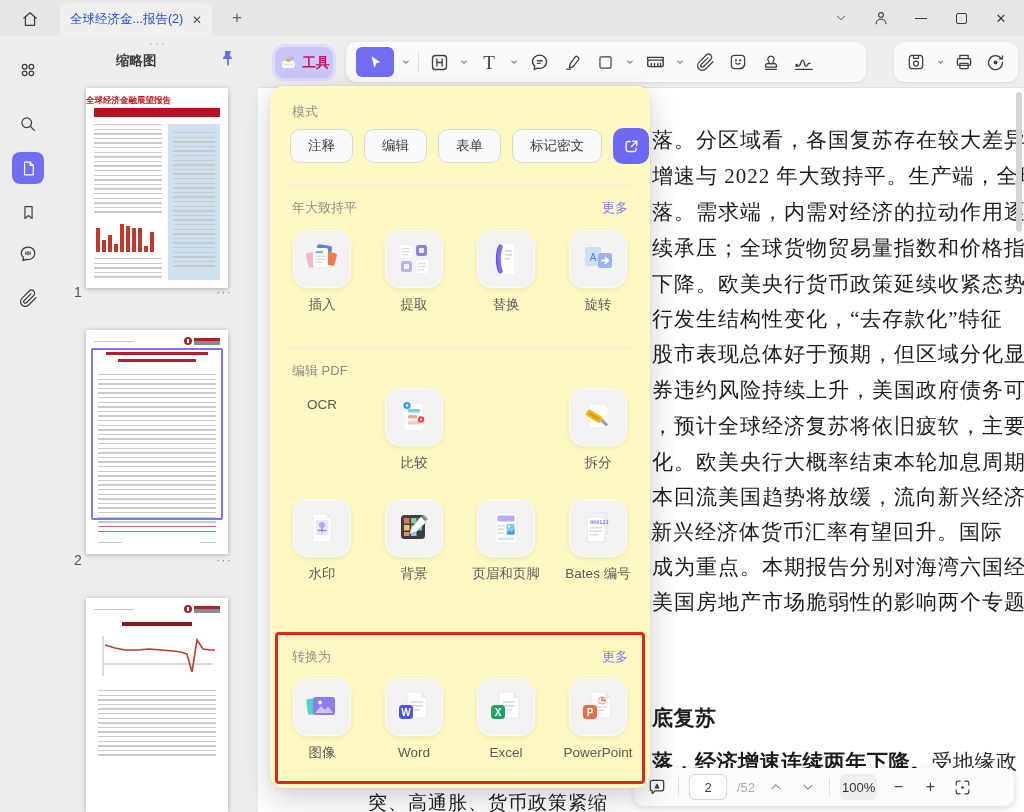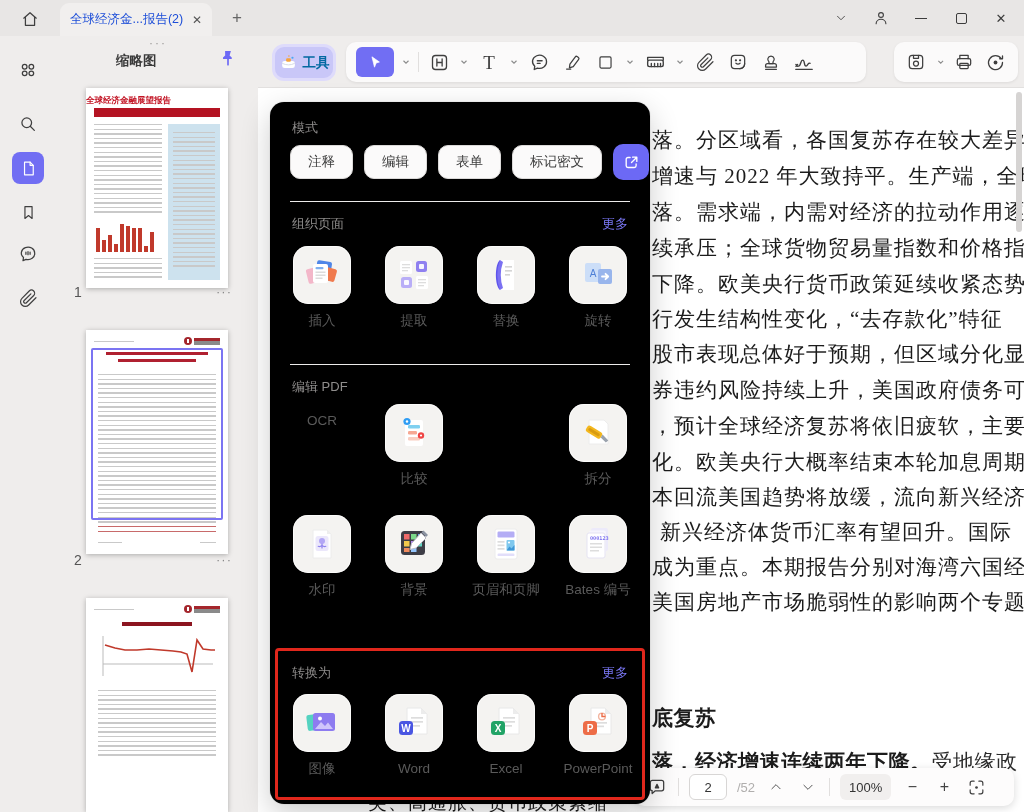--- a/index.html
+++ b/index.html
@@ -37,56 +37,56 @@
   .ph-lines { background:repeating-linear-gradient(to bottom,#c9c9c9 0 1.4px,transparent 1.4px 4.6px); }
   .ph-lines.red { background:repeating-linear-gradient(to bottom,#c86a6a 0 1.4px,transparent 1.4px 4.6px); }
   .boc-logo { position:absolute; display:flex; align-items:center; gap:2px; }
   .boc-circle { width:8px; height:8px; border-radius:50%; background:#a4262c; position:relative; }
   .boc-circle::after { content:""; position:absolute; left:3px; top:2px; width:2px; height:4px; background:#fff; }
   .boc-text { width:26px; height:7px; background:repeating-linear-gradient(to bottom,#a4262c 0 3px,#8a8a8a 3px 7px); }
 
   
   #toolbar { position:absolute; left:258px; top:36px; width:766px; height:52px; background:#efedec; border-bottom:1px solid #e2e0df; }
   .tools-btn { position:absolute; left:14px; top:8px; width:64px; height:37px; background:#c9c7f8; border:3px solid #dedbfb; border-radius:12px; display:flex; align-items:center; justify-content:center; gap:5px; }
-  .tools-label { font-size:13.5px; font-weight:bold; color:#0369a1; }
+  .tools-label { font-size:13.5px; font-weight:bold; color:#be185d; }
   .tb-group { position:absolute; top:6px; height:40px; background:#fbfafa; border-radius:10px; box-shadow:0 1px 3px rgba(0,0,0,.08); display:flex; align-items:center; padding:0 10px; gap:7px; }
   .tb-main { left:88px; width:520px; }
   .tb-right { left:636px; width:124px; }
   .tb-item { width:26px; height:26px; display:flex; align-items:center; justify-content:center; border-radius:6px; }
   .tb-item.active { background:#716ef3; width:38px; height:30px; }
   .tb-sep { width:1px; height:20px; background:#e1dfde; }
   .chev { width:10px; height:10px; }
   .t-glyph { font-family:"Liberation Serif",serif; font-size:19px; color:#3f3f3f; line-height:1; }
 
   
   #doc-area { position:absolute; left:258px; top:88px; width:766px; height:724px; background:#fff; overflow:hidden; }
   .doc-line { position:absolute; left:394px; white-space:nowrap; font-family:"Liberation Serif","DejaVu Serif",serif; font-size:21px; color:#1c1c1c; letter-spacing:1px; }
   .doc-line.bold-sans { font-family:"Liberation Sans",sans-serif; font-weight:bold; font-size:21px; letter-spacing:0.5px; }
   .doc-line .tail { font-family:"Liberation Serif",serif; font-weight:normal; color:#2a2a2a; }
   #doc-scroll { position:absolute; right:2px; top:4px; width:6px; height:140px; background:#d6d4d3; border-radius:3px; }
 
   
-  #panel { position:absolute; left:270px; top:86px; width:380px; height:702px; background:#000000; border-radius:14px; box-shadow:0 10px 30px rgba(0,0,0,.20), 0 0 0 1px rgba(0,0,0,.04); z-index:20;margin-top:16px; }
+  #panel { position:absolute; left:270px; top:86px; width:380px; height:702px; background:#fef9c3; border-radius:14px; box-shadow:0 10px 30px rgba(0,0,0,.20), 0 0 0 1px rgba(0,0,0,.04); z-index:20; }
   .sec-label { position:absolute; left:22px; font-size:13px; color:#8f8d8c; }
   .more-link { position:absolute; right:22px; font-size:13px; color:#7b78f7; cursor:pointer; }
   .mode-row { position:absolute; left:20px; top:42px; display:flex; gap:11px; align-items:center; }
   .mode-btn { height:34px; padding:0 17px; border:1px solid #dbd9d8; border-radius:10px; background:#fbfafa; font-size:13.5px; color:#3d3d3d; display:flex; align-items:center; }
   .mode-ext { width:36px; height:36px; border-radius:10px; background:#6c69f5; display:flex; align-items:center; justify-content:center; }
   .p-divider { position:absolute; left:20px; width:340px; height:1px; background:#ecebea; }
   .tile { position:absolute; width:92px; display:flex; flex-direction:column; align-items:center; }
   .tile-icon { width:58px; height:58px; border-radius:15px; background:#f4f3f1; box-shadow:0 2px 5px rgba(0,0,0,.07), inset 0 0 0 1px rgba(255,255,255,.7); display:flex; align-items:center; justify-content:center; }
   .tile-label { margin-top:9px; font-size:13.5px; color:#5a5a5a; text-align:center; line-height:1.25; max-width:86px; }
   #convert-highlight { position:absolute; left:5px; top:546px; width:370px; height:152px; border:3px solid #e0271c; border-radius:4px; pointer-events:none; }
 
   
   #status-bar { position:absolute; left:634px; top:768px; width:380px; height:38px; background:#fdfcfc; border-radius:10px; box-shadow:0 2px 8px rgba(0,0,0,.15); display:flex; align-items:center; padding:0 12px; gap:10px; z-index:10; }
   .sb-sep { width:1px; height:18px; background:#e1dfde; }
   .page-input { width:38px; height:26px; border:1px solid #d8d6d5; border-radius:6px; text-align:center; font-size:13px; color:#333; background:#fff; font-family:"Liberation Sans",sans-serif; }
   .sb-total { font-size:13px; color:#b0aead; }
-  .zoom-box { height:26px; padding:0 9px; background:#f1efee; border-radius:6px; font-size:13px; color:#333; display:flex; align-items:center; }
+  .zoom-box { height:26px; padding:0 2px; background:#f1efee; border-radius:6px; font-size:13px; color:#333; display:flex; align-items:center; }
   .sb-btn { width:22px; height:22px; display:flex; align-items:center; justify-content:center; font-size:16px; color:#444; }
 </style>
 </head>
 <body>
 
 <div id="tabbar">
   <div class="home-btn">
     <svg class="ico" width="20" height="20" viewBox="0 0 24 24">
         <path d="M4.5 11 L12 4.5 L19.5 11"></path>
         <path d="M6.5 9.6 V19.5 h11 V9.6"></path>
@@ -354,21 +354,21 @@
   <div class="doc-line" style="top:74px">增速与 2022 年大致持平。生产端，全球</div>
   <div class="doc-line" style="top:110px">落。需求端，内需对经济的拉动作用逐</div>
   <div class="doc-line" style="top:146px">续承压；全球货物贸易量指数和价格指</div>
   <div class="doc-line" style="top:182px">下降。欧美央行货币政策延续收紧态势，</div>
   <div class="doc-line" style="top:217px">行发生结构性变化，“去存款化”特征</div>
   <div class="doc-line" style="top:252px">股市表现总体好于预期，但区域分化显</div>
   <div class="doc-line" style="top:288px">券违约风险持续上升，美国政府债务可</div>
   <div class="doc-line" style="top:324px">，预计全球经济复苏将依旧疲软，主要</div>
   <div class="doc-line" style="top:360px">化。欧美央行大概率结束本轮加息周期，</div>
   <div class="doc-line" style="top:395px">本回流美国趋势将放缓，流向新兴经济</div>
-  <div class="doc-line" style="top:430px; left:402px">新兴经济体货币汇率有望回升。国际</div>
+  <div class="doc-line" style="top:430px; left:393px">新兴经济体货币汇率有望回升。国际</div>
   <div class="doc-line" style="top:465px">成为重点。本期报告分别对海湾六国经</div>
   <div class="doc-line" style="top:500px">美国房地产市场脆弱性的影响两个专题</div>
   <div class="doc-line bold-sans" style="top:616px">底复苏</div>
   <div class="doc-line bold-sans" style="top:660px"><span>落，经济增速连续两年下降。</span><span class="tail">受地缘政</span></div>
   <div class="doc-line" style="top:702px; left:110px; font-size:19px;">突、高通胀、货币政策紧缩</div>
   <div id="doc-scroll"></div>
 </div>
 
 <div id="panel">
   <div class="sec-label" style="top:17px">模式</div>
@@ -379,21 +379,21 @@
     <div class="mode-btn">标记密文</div>
     <div class="mode-ext">
       <svg width="17" height="17" viewBox="0 0 24 24" fill="none" stroke="#fff" stroke-width="1.9" stroke-linecap="round" stroke-linejoin="round">
           <path d="M10 5 H7 a2.5 2.5 0 0 0 -2.5 2.5 v9 A2.5 2.5 0 0 0 7 19 h9 a2.5 2.5 0 0 0 2.5 -2.5 V14"></path>
           <path d="M13.5 4.5 H19.5 V10.5 M19.5 4.5 l-7.5 7.5"></path>
         </svg>
     </div>
   </div>
   <div class="p-divider" style="top:99px"></div>
 
-  <div class="sec-label" style="top:113px">组织页面</div>
+  <div class="sec-label" style="top:113px">年大致持平</div>
   <div class="more-link" style="top:113px">更多</div>
 
   <div class="tile" style="left:6px; top:144px">
     <div class="tile-icon">
       <svg width="40" height="40" viewBox="0 0 40 40">
           <rect x="14" y="6" width="15" height="19" rx="2" fill="#4f86e8" transform="rotate(9 21 15)"></rect>
           <rect x="23" y="13" width="11" height="13" rx="2" fill="#f07a4e" transform="rotate(16 28 19)"></rect>
           <rect x="5" y="13" width="12" height="15" rx="2" fill="#f3b7c9" transform="rotate(-14 11 20)"></rect>
           <rect x="11" y="9" width="15" height="19" rx="2" fill="#fff"></rect>
           <rect x="13.5" y="12" width="8" height="2.2" rx="1" fill="#7fb0f0"></rect>

